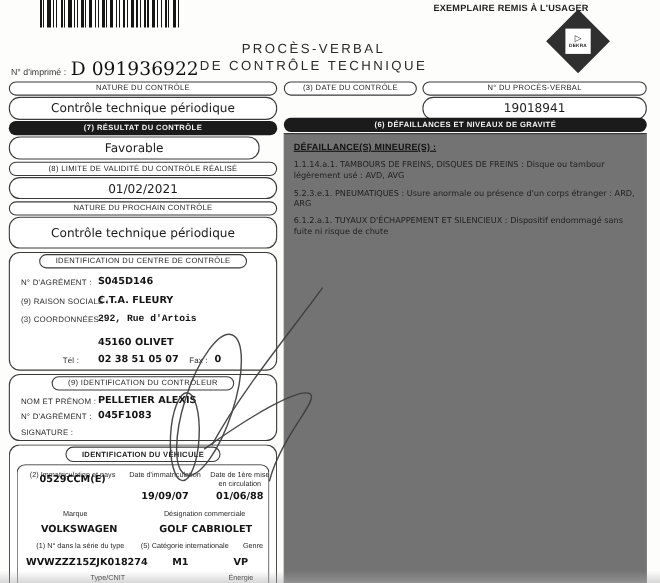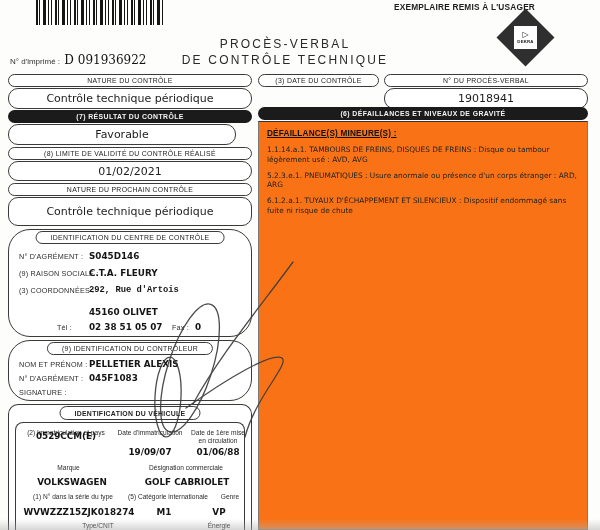--- a/index.html
+++ b/index.html
@@ -13,21 +13,21 @@
   .barcode {
     position:absolute; left:36px; top:0; width:127px; height:25px;
     background:repeating-linear-gradient(90deg,
       #151515 0 2px, transparent 2px 3px,
       #151515 3px 4px, transparent 4px 7px,
       #151515 7px 10px, transparent 10px 12px,
       #151515 12px 13px, transparent 13px 15px,
       #151515 15px 16px, transparent 16px 19px);
   }
   .print-line { position:absolute; left:10px; top:53px; font-size:8px; color:#333; white-space:nowrap; }
-  .print-number { font-family:"DejaVu Serif", serif; font-size:12px; color:#111; margin-left:2px; }
+  .print-number { font-family:"DejaVu Serif", serif; font-size:17px; color:#111; margin-left:2px; }
   .doc-title {
     position:absolute; left:160px; top:36px; width:250px; text-align:center;
     font-weight:normal; font-size:12px; letter-spacing:2.2px; line-height:16px; color:#2a2a2a;
   }
   .copy-note { position:absolute; left:394px; top:2px; font-size:8.3px; font-weight:bold; letter-spacing:0.2px; color:#1d1d1d; }
   .dekra {
     position:absolute; left:505px; top:17px; width:41px; height:41px;
     background:#2f2f2f; transform:rotate(45deg);
     display:flex; align-items:center; justify-content:center;
   }
@@ -47,41 +47,41 @@
   .vbox {
     border:1px solid #3a3a3a; border-radius:10px;
     display:flex; align-items:center; justify-content:center;
     font-family:"DejaVu Sans", sans-serif; font-size:11px; color:#1c1c1c;
   }
   .bbar {
     background:#1b1b1b; color:#f5f5f5; border-radius:7px;
     display:flex; align-items:center; justify-content:center;
     font-size:6.9px; font-weight:bold; letter-spacing:0.4px; white-space:nowrap;
   }
-  .section { border:1px solid #3a3a3a; border-radius:22px; }
+  .section { border:1px solid #3a3a3a; border-radius:10px; }
   .shead {
     position:absolute; top:1px; left:50%; transform:translateX(-50%);
     height:13px; padding:0 14px; background:#fff;
     border:1px solid #3a3a3a; border-radius:8px;
     display:flex; align-items:center; justify-content:center;
     font-size:6.9px; letter-spacing:0.3px; white-space:nowrap;
   }
   .frow { position:absolute; font-size:7.2px; letter-spacing:0.2px; color:#2b2b2b; white-space:nowrap; }
   .fval { font-family:"DejaVu Sans", sans-serif; font-size:8.8px; font-weight:bold; color:#141414; letter-spacing:0; }
   
   .vbody {
     position:absolute; left:6px; right:6px; top:17px; bottom:-2px;
     border:1px solid #3a3a3a; border-bottom:none; border-radius:8px 8px 0 0; background:#fff;
   }
   .vcell { position:absolute; text-align:center; font-size:6.6px; color:#2b2b2b; line-height:7.5px; }
   .vval { position:absolute; text-align:center; font-family:"DejaVu Sans", sans-serif; font-size:8.8px; font-weight:bold; color:#141414; white-space:nowrap; }
   
   .defects-box {
     position:absolute; left:258px; top:121px; width:330px; height:409px;
-    border:1px solid #7a7a7a; border-top-color:#333; background:#f97316;
+    border:1px solid #7a7a7a; border-top-color:#333; background:#737373;
     padding:7px 8px 0 8px;
   }
   .def-title { font-size:8.2px; font-weight:bold; text-decoration:underline; letter-spacing:0.2px; margin-bottom:7px; color:#111; }
   .def-item { font-family:"DejaVu Sans", sans-serif; font-size:7.4px; line-height:9.6px; margin-bottom:6.5px; color:#222; }
   
   .signature-svg { position:absolute; left:0; top:0; z-index:10; pointer-events:none; }
   .scan-edge {
     position:absolute; left:0; right:0; bottom:0; height:11px; z-index:11;
     background:linear-gradient(to bottom, rgba(185,185,185,0) 0%, rgba(175,175,175,0.5) 100%);
   }

